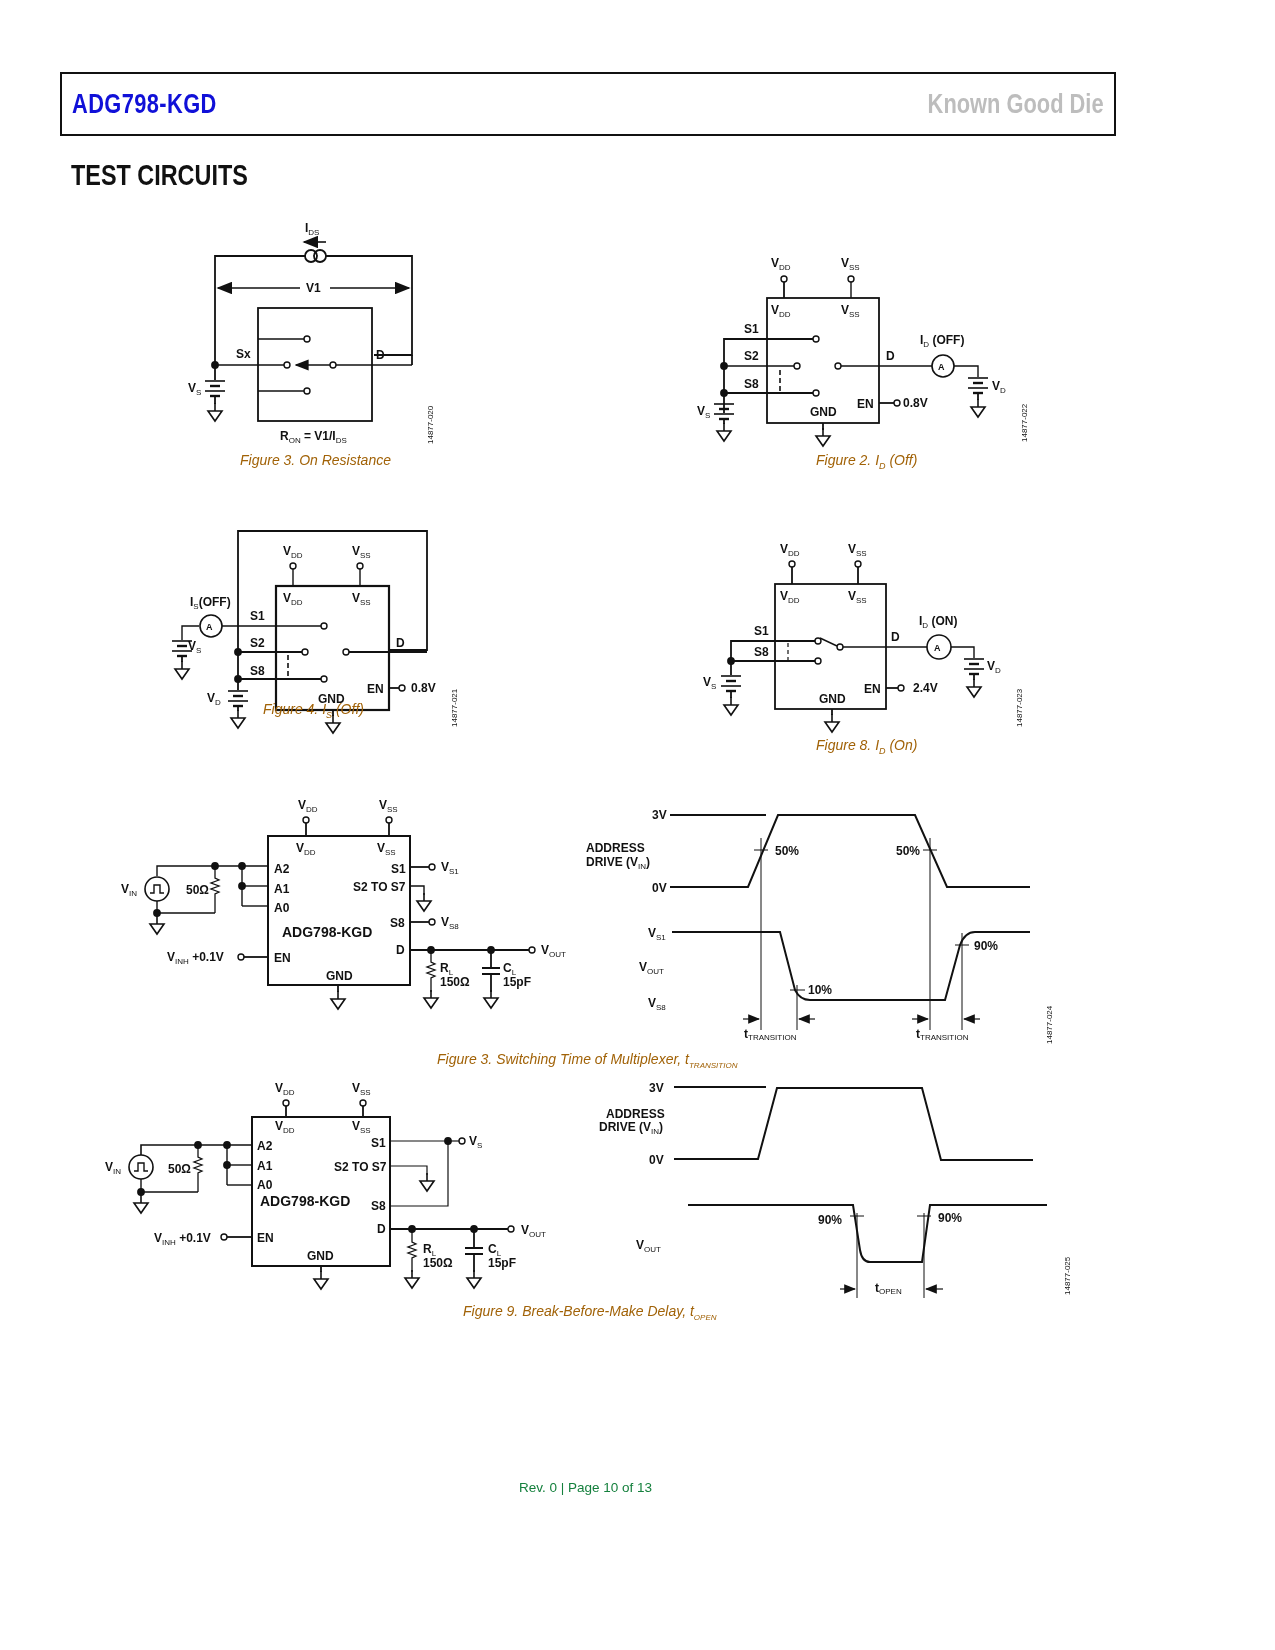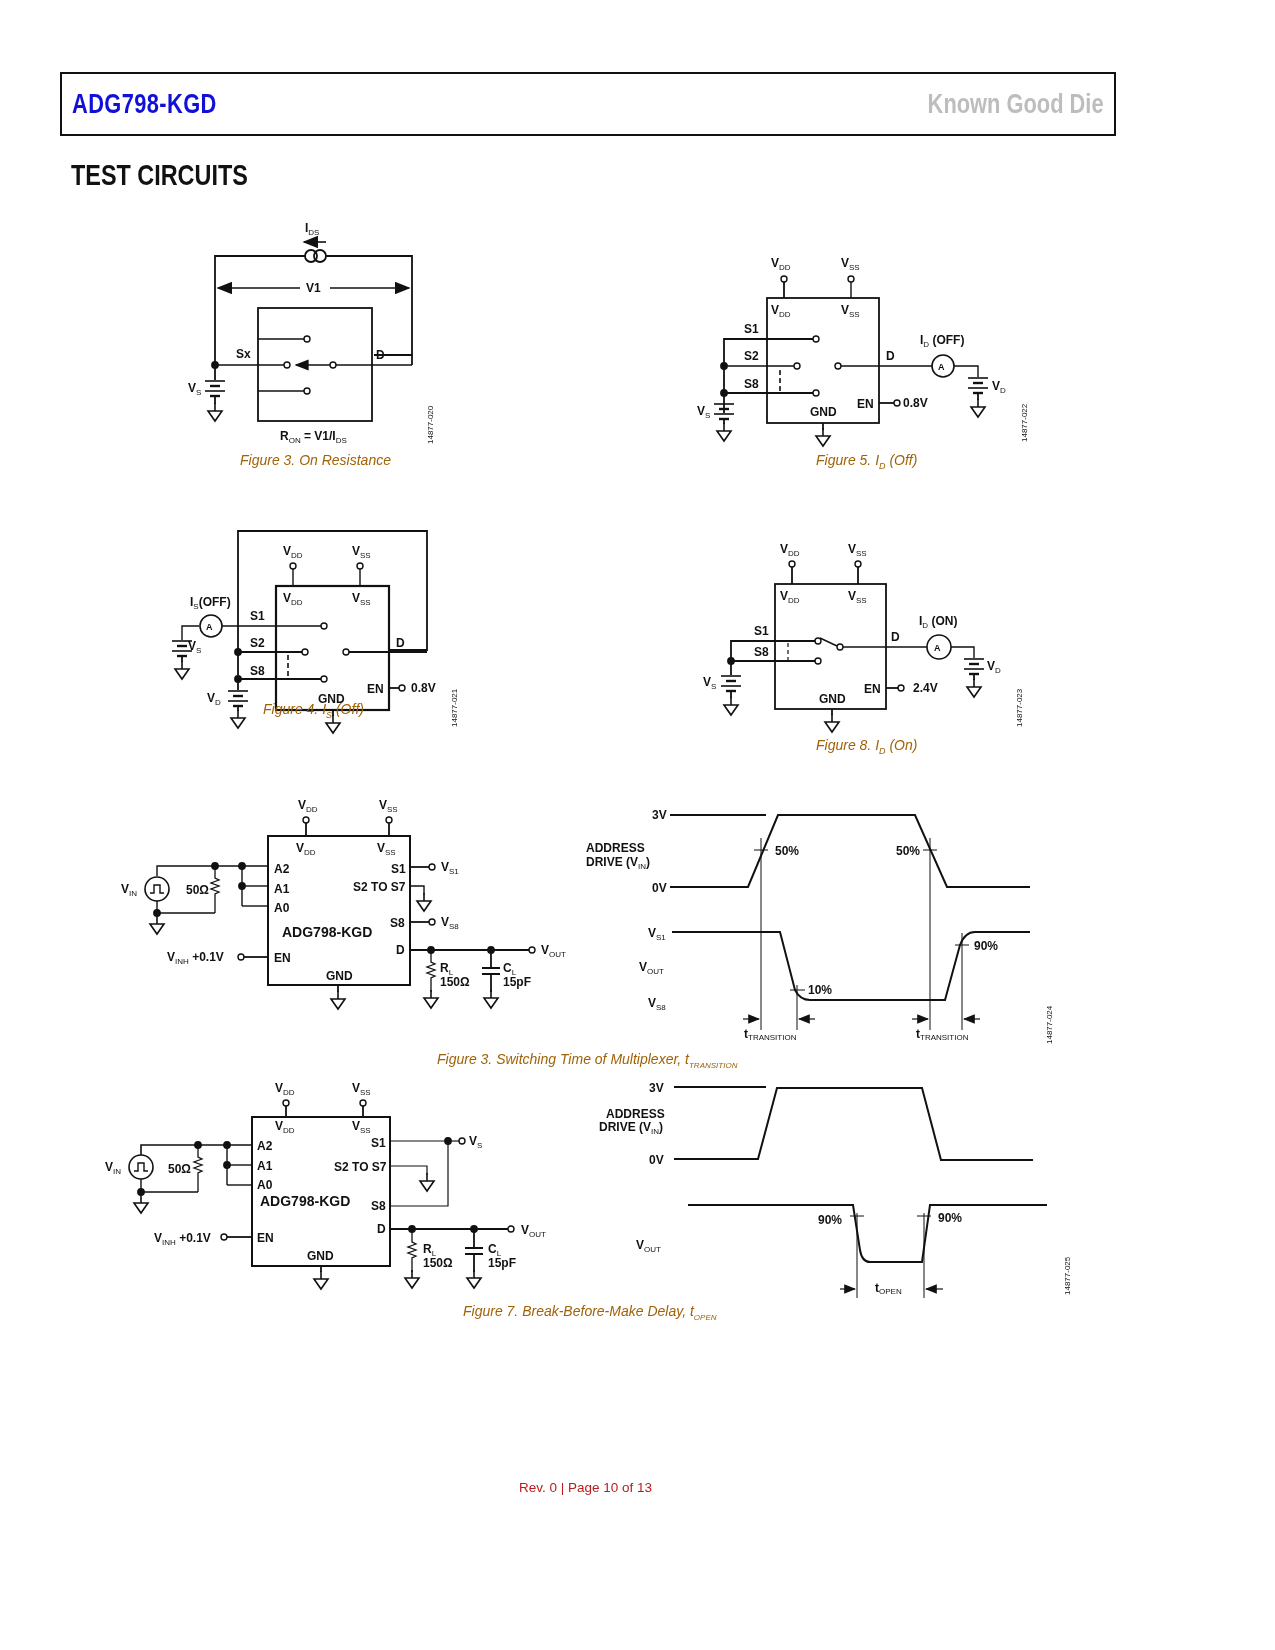--- a/index.html
+++ b/index.html
@@ -3,21 +3,21 @@
 <meta charset="utf-8">
 <style>
   html,body{margin:0;padding:0;background:#fff;}
   body{width:1275px;height:1650px;position:relative;overflow:hidden;font-family:"Liberation Sans",sans-serif;color:#111;}
   .hdr{position:absolute;left:60px;top:72px;width:1056px;height:64px;border:2px solid #111;box-sizing:border-box;}
   .hdr .pn{position:absolute;left:10px;top:14px;font-family:"Liberation Sans",sans-serif;font-weight:bold;font-size:28px;color:#1010d8;transform:scaleX(0.78);transform-origin:left center;letter-spacing:0.5px;}
   .hdr .kgd{position:absolute;right:10px;top:14px;font-weight:bold;font-size:28px;color:#bdbdbd;transform:scaleX(0.78);transform-origin:right center;}
   .sec{position:absolute;left:71px;top:158px;font-weight:bold;font-size:30px;transform:scaleX(0.78);transform-origin:left center;}
   svg.fig{position:absolute;left:0;top:0;}
   .cap{position:absolute;font-family:"Liberation Sans",sans-serif;font-style:italic;font-size:14px;color:#a16207;white-space:nowrap;}
-  .footer{position:absolute;top:1480px;left:0;width:1171px;text-align:center;font-size:13.5px;color:#b91c1c;}
+  .footer{position:absolute;top:1480px;left:0;width:1171px;text-align:center;font-size:13.5px;color:#15803d;}
   svg text{font-family:"Liberation Sans",sans-serif;font-weight:bold;font-size:12px;fill:#111;}
   svg .sm{font-size:8px;font-weight:normal;}
 </style>
 </head>
 <body>
 
 <div class="hdr">
   <span class="pn">ADG798-KGD</span>
   <span class="kgd">Known Good Die</span>
 </div>
@@ -391,19 +391,19 @@
     <text x="938" y="1222" stroke="none">90%</text>
     <text x="636" y="1249" stroke="none"><tspan>V</tspan><tspan class="sm" dy="3">OUT</tspan></text>
     <line x1="840" y1="1289" x2="855" y2="1289" marker-end="url(#arr)" stroke-width="1.2"></line>
     <line x1="943" y1="1289" x2="926" y2="1289" marker-end="url(#arr)" stroke-width="1.2"></line>
     <text x="875" y="1292" stroke="none"><tspan>t</tspan><tspan class="sm" dy="2">OPEN</tspan></text>
     <text class="sm" transform="translate(1070,1295) rotate(-90)" stroke="none">14877-025</text>
   </g>
 </svg>
 
 <div class="cap" style="left:240px;top:452px;">Figure 3. On Resistance</div>
-<div class="cap" style="left:816px;top:452px;"><span>Figure 5. I</span><sub style="font-size:9px">D</sub><span> (Off)</span></div>
+<div class="cap" style="left:816px;top:452px;"><span>Figure 2. I</span><sub style="font-size:9px">D</sub><span> (Off)</span></div>
 <div class="cap" style="left:263px;top:701px;"><span>Figure 4. I</span><sub style="font-size:9px">S</sub><span> (Off)</span></div>
 <div class="cap" style="left:816px;top:737px;"><span>Figure 8. I</span><sub style="font-size:9px">D</sub><span> (On)</span></div>
 <div class="cap" style="left:437px;top:1051px;"><span>Figure 3. Switching Time of Multiplexer, t</span><sub style="font-size:8px">TRANSITION</sub></div>
-<div class="cap" style="left:463px;top:1303px;"><span>Figure 7. Break-Before-Make Delay, t</span><sub style="font-size:8px">OPEN</sub></div>
+<div class="cap" style="left:463px;top:1303px;"><span>Figure 9. Break-Before-Make Delay, t</span><sub style="font-size:8px">OPEN</sub></div>
 
 <div class="footer">Rev. 0 | Page 10 of 13</div>
 
 </body></html>

